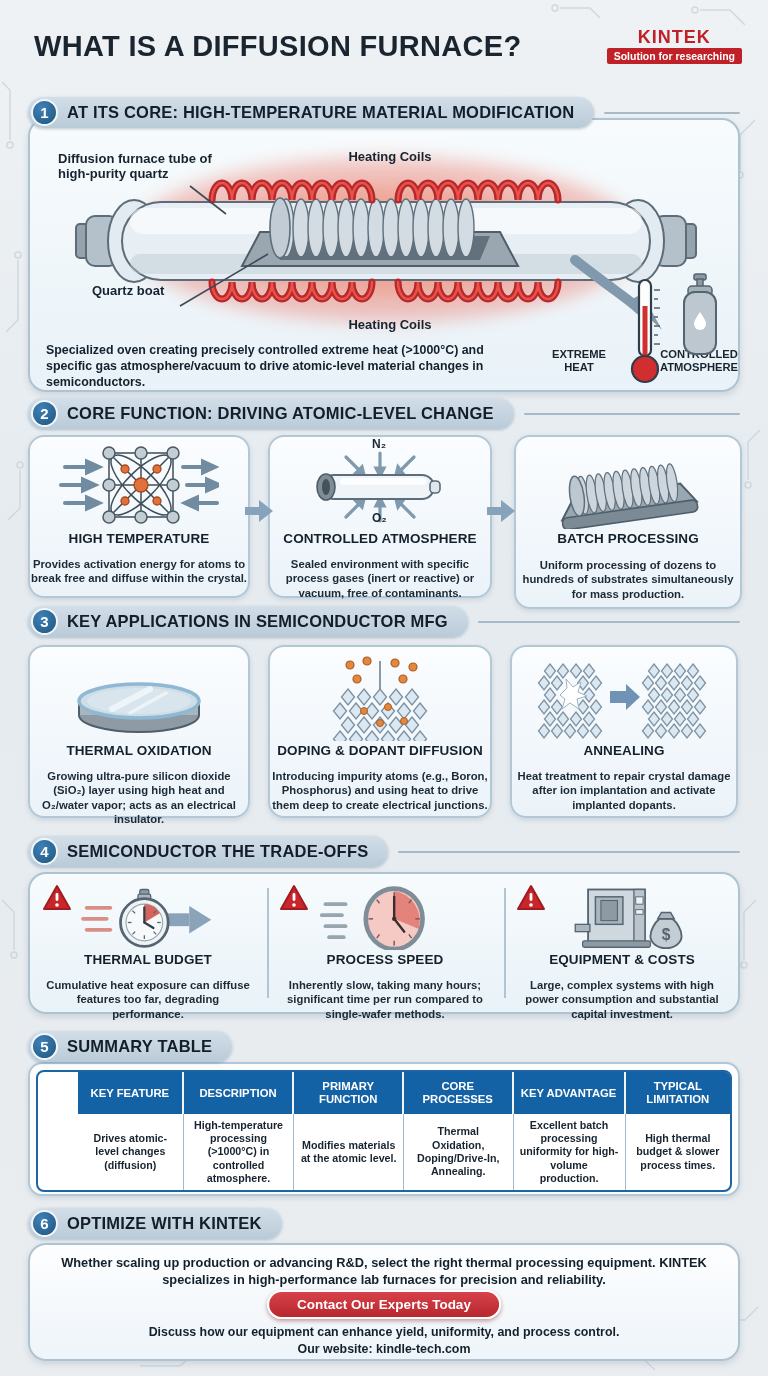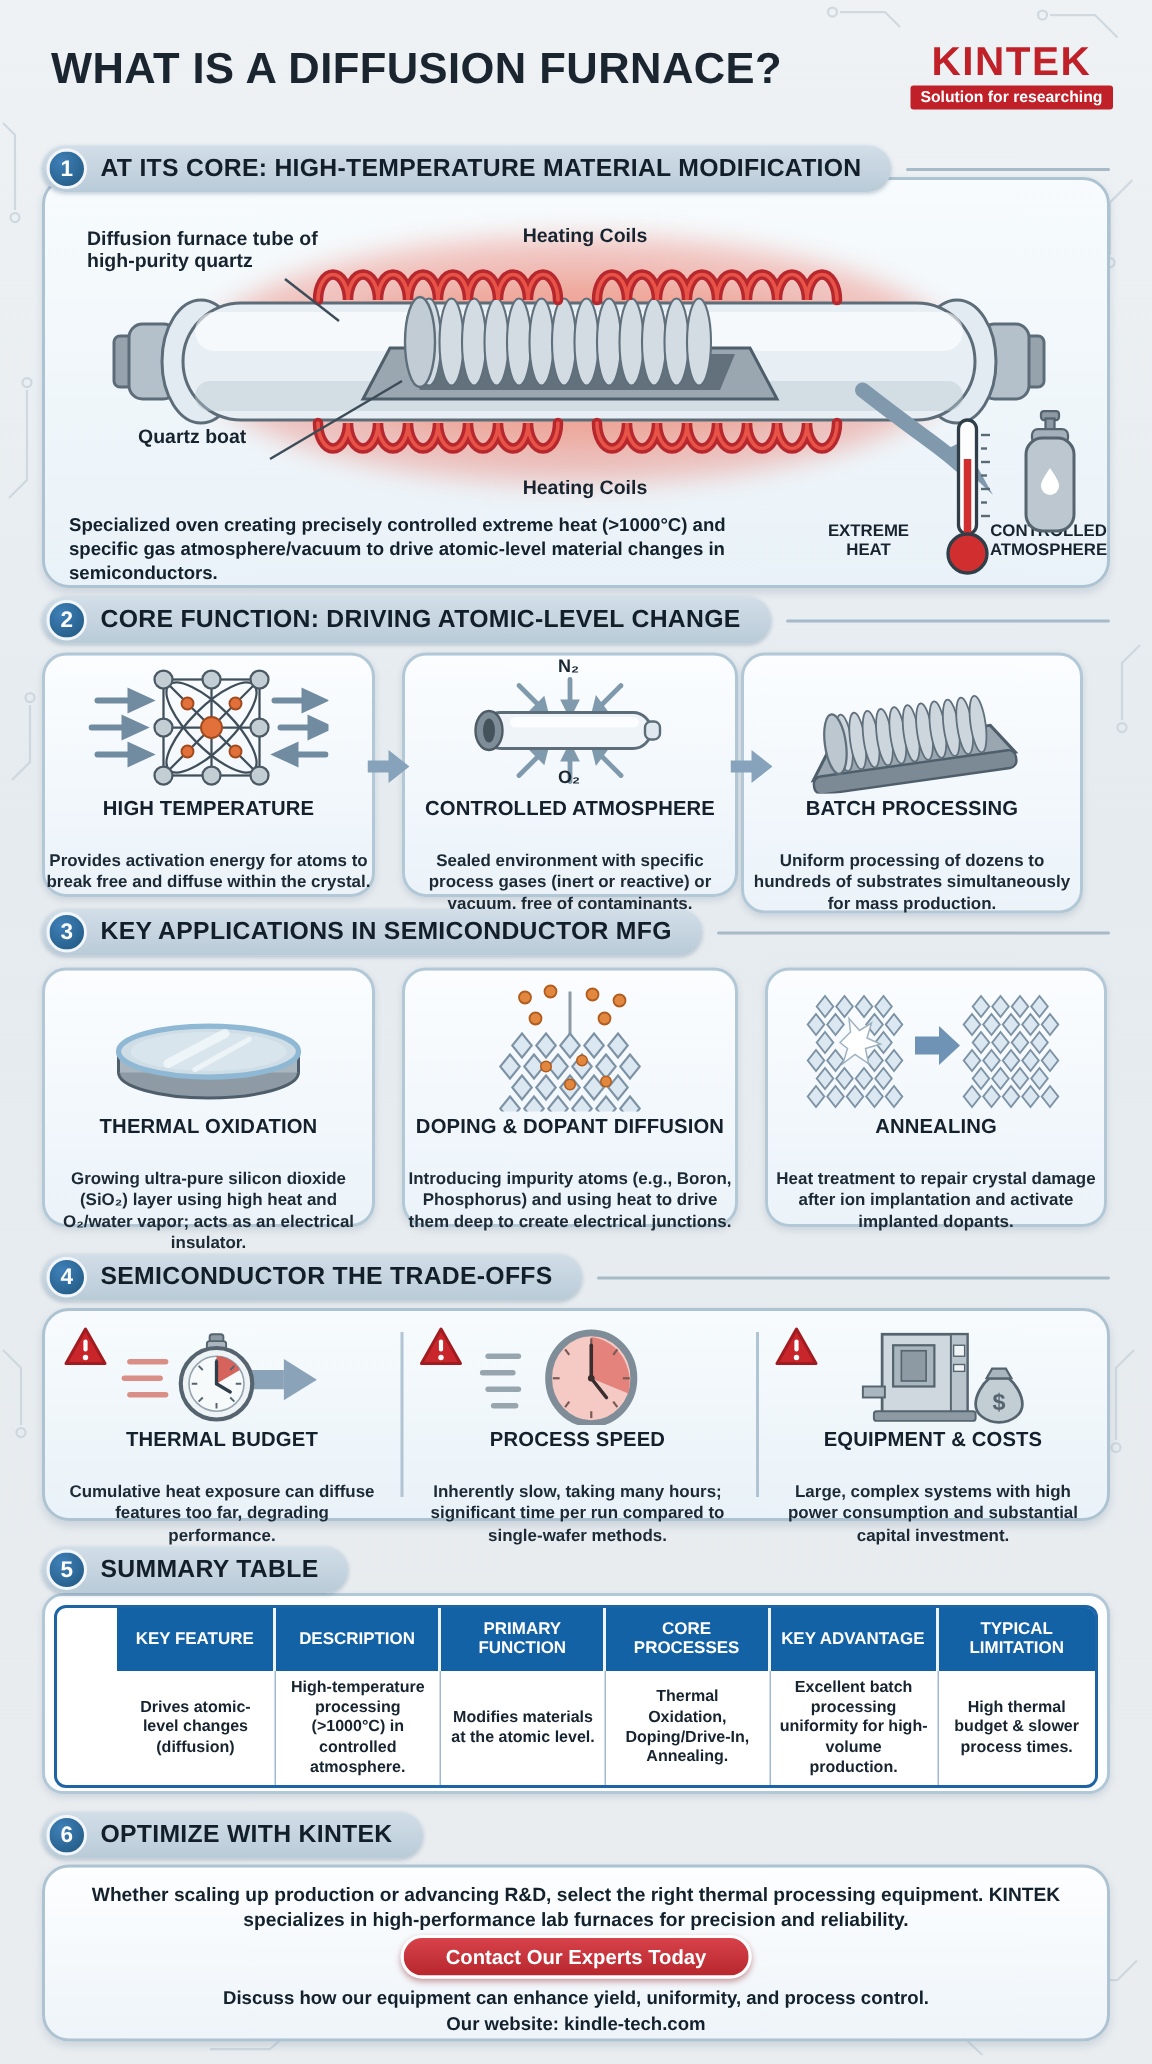--- a/index.html
+++ b/index.html
@@ -3,41 +3,41 @@
 <meta charset="utf-8">
 <style>
   html,body{margin:0;padding:0;background:#dfe4e8;}
   .page{position:relative;width:768px;height:1376px;background:linear-gradient(180deg,#eef2f5 0%,#e6ebef 40%,#e9edf0 100%);
         font-family:"Liberation Sans",sans-serif;overflow:hidden;color:#16232e;}
   .bg-decor{position:absolute;inset:0;pointer-events:none;}
 
   
   .hdr-title{position:absolute;left:34px;top:30px;font-size:29px;font-weight:800;letter-spacing:.3px;color:#1a2530;}
   .brand{position:absolute;right:26px;top:28px;text-align:center;}
-  .brand-name{font-size:27px;font-weight:800;color:#c02128;letter-spacing:1px;line-height:1;}
+  .brand-name{font-size:18px;font-weight:800;color:#c02128;letter-spacing:1px;line-height:1;}
   .brand-tag{margin-top:2px;background:#c02128;color:#fff;font-size:10.5px;font-weight:700;padding:2px 7px;border-radius:2px;}
 
   
   .section-head{position:absolute;left:28px;right:28px;display:flex;align-items:center;z-index:5;}
   .pill{display:flex;align-items:center;gap:9px;background:linear-gradient(180deg,#d2dee8,#b9cbd8);
         border-radius:17px;padding:2px 20px 2px 3px;box-shadow:0 1px 3px rgba(50,80,110,.3);}
   .num{width:27px;height:27px;border-radius:50%;background:radial-gradient(circle at 35% 30%,#3f80b8,#235férm);
        background:radial-gradient(circle at 35% 30%,#3f80b8,#1f567e);color:#fff;font-size:15px;font-weight:800;
        display:flex;align-items:center;justify-content:center;border:2.5px solid #f2f6f9;box-sizing:border-box;flex:0 0 27px;}
   .pill-title{font-size:16.5px;font-weight:800;color:#121f2b;letter-spacing:.2px;white-space:nowrap;}
   .hline{flex:1;height:2px;background:#a6bac8;margin-left:10px;border-radius:1px;}
 
   
   .big-card{position:absolute;background:linear-gradient(180deg,#f7fbfd 0%,#e9f2f8 100%);
             border:2px solid #aec3d2;border-radius:18px;box-shadow:0 3px 6px rgba(70,100,130,.18);box-sizing:border-box;}
   .mini-card{position:absolute;background:linear-gradient(180deg,#fbfdff 0%,#ebf3f9 100%);
              border:2px solid #b3c8d7;border-radius:16px;box-shadow:0 2px 5px rgba(70,100,130,.18);
              display:flex;flex-direction:column;align-items:center;padding:8px 0 6px;box-sizing:border-box;}
   .card-title{font-size:13.5px;font-weight:800;color:#14212c;text-align:center;margin-top:2px;letter-spacing:.1px;}
-  .card-text{font-size:11.3px;font-weight:700;color:#1c2a36;text-align:center;line-height:1.27;margin-top:21px;}
+  .card-text{font-size:11.3px;font-weight:700;color:#1c2a36;text-align:center;line-height:1.27;margin-top:11px;}
   .icon-box{position:relative;display:flex;align-items:center;justify-content:center;}
 
   .flow-arrow{position:absolute;z-index:6;}
 
   
   .diag-label{position:absolute;font-size:13px;font-weight:800;color:#17242f;line-height:1.12;}
   .desc{position:absolute;font-size:12.4px;font-weight:800;color:#13212c;line-height:1.3;}
   .badge-label{position:absolute;font-size:11.2px;font-weight:800;color:#17242f;text-align:center;line-height:1.15;}
 
   
@@ -308,21 +308,21 @@
       <span class="gas-label" style="left:82px;top:66px;">O₂</span>
     </div>
     <div class="card-title">CONTROLLED ATMOSPHERE</div>
     <div class="card-text">Sealed environment with specific process gases (inert or reactive) or vacuum, free of contaminants.</div>
   </div>
 
   <svg class="flow-arrow" style="left:487px;top:500px;" width="28" height="22" viewBox="0 0 28 22">
     <polygon points="0,7 14,7 14,0 28,11 14,22 14,15 0,15" fill="#86a3bb"></polygon>
   </svg>
 
-  <div class="mini-card" style="left:494px;top:435px;width:228px;height:174px;justify-content:space-between;">
+  <div class="mini-card" style="left:514px;top:435px;width:228px;height:174px;justify-content:space-between;">
     <div class="icon-box" style="height:84px;">
       <svg width="180" height="84" viewBox="0 0 180 84">
         <g transform="rotate(-8 90 55)">
           <polygon points="22,66 158,66 144,46 36,46" fill="#9aa7b1" stroke="#4e5e6a" stroke-width="2"></polygon>
           <rect x="22" y="64" width="136" height="12" rx="5" fill="#7b8a94" stroke="#4e5e6a" stroke-width="1.6"></rect>
           <g fill="#cdd6dd" stroke="#5f6f7c" stroke-width="1.2">
             <ellipse cx="46" cy="44" rx="5" ry="19"></ellipse>
               <ellipse cx="55" cy="44" rx="5" ry="19"></ellipse>
             <ellipse cx="64" cy="44" rx="5" ry="19"></ellipse>
               <ellipse cx="73" cy="44" rx="5" ry="19"></ellipse>

